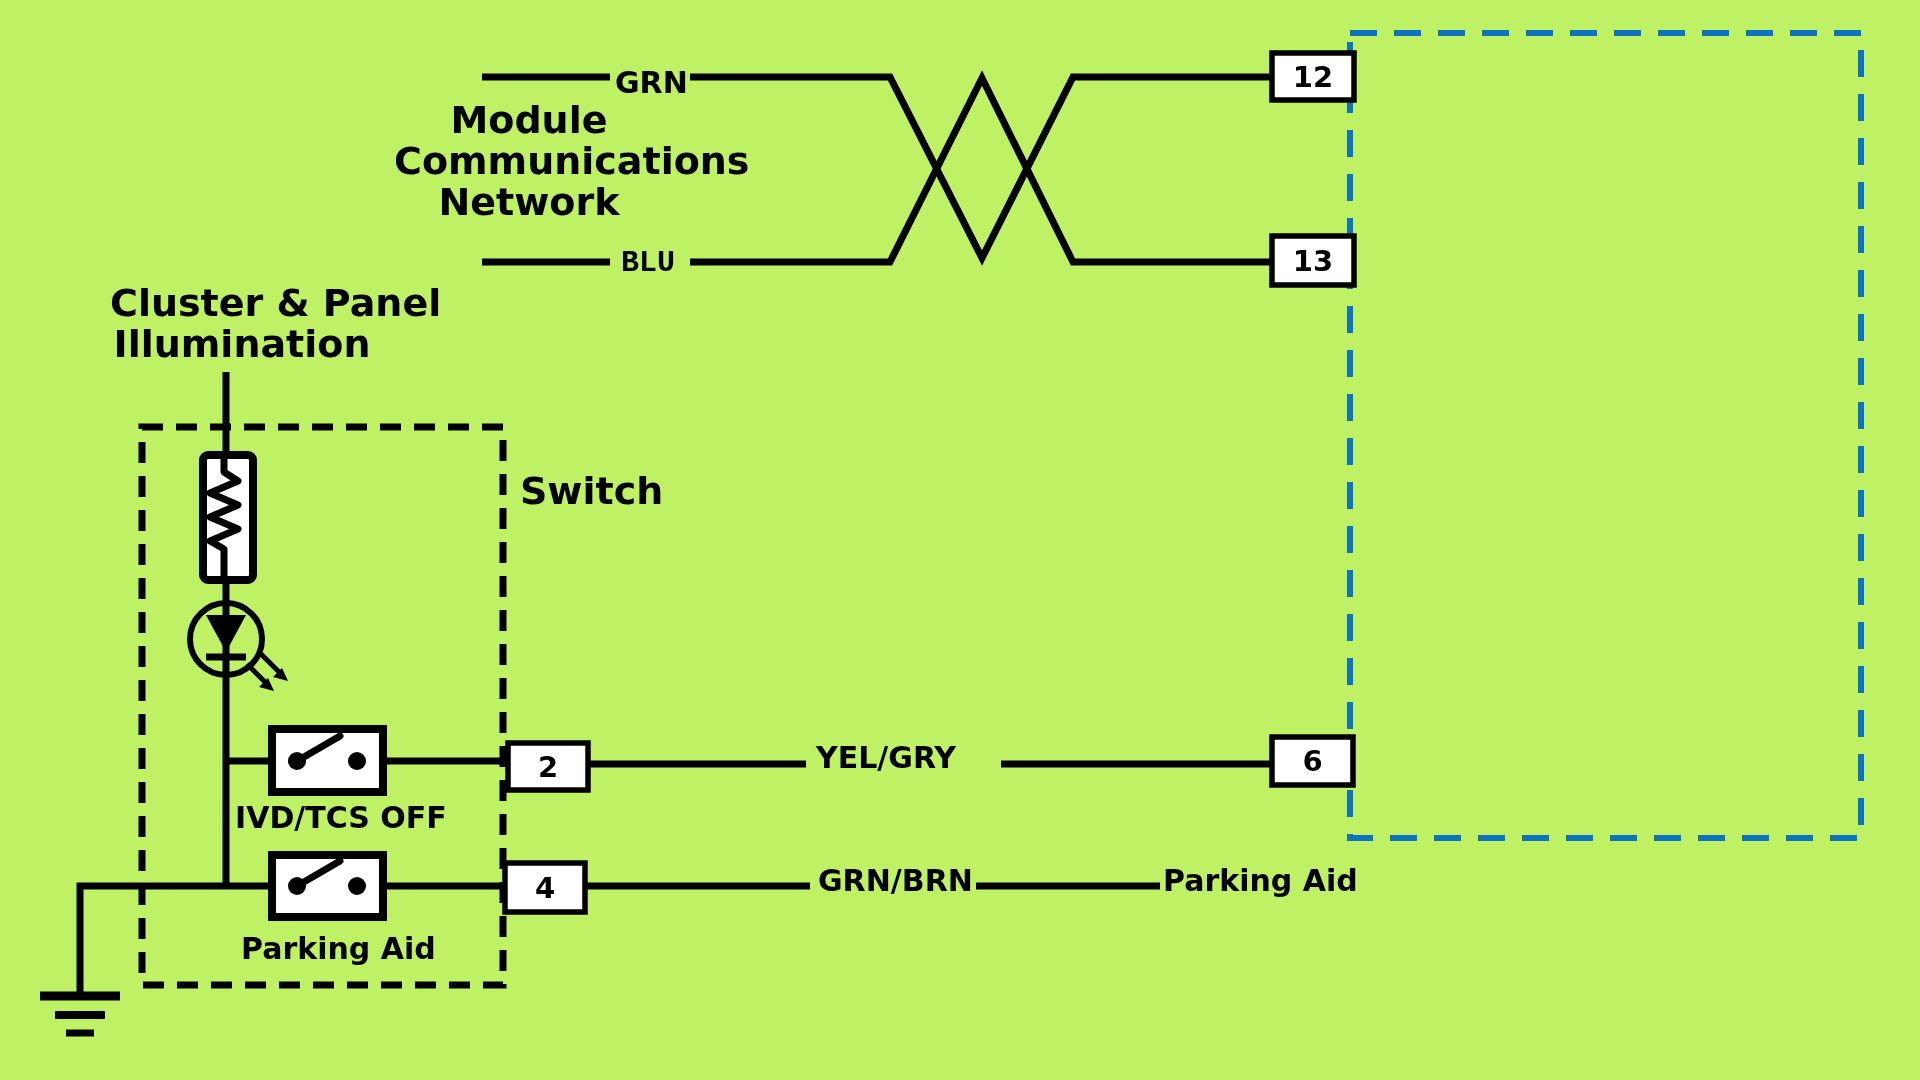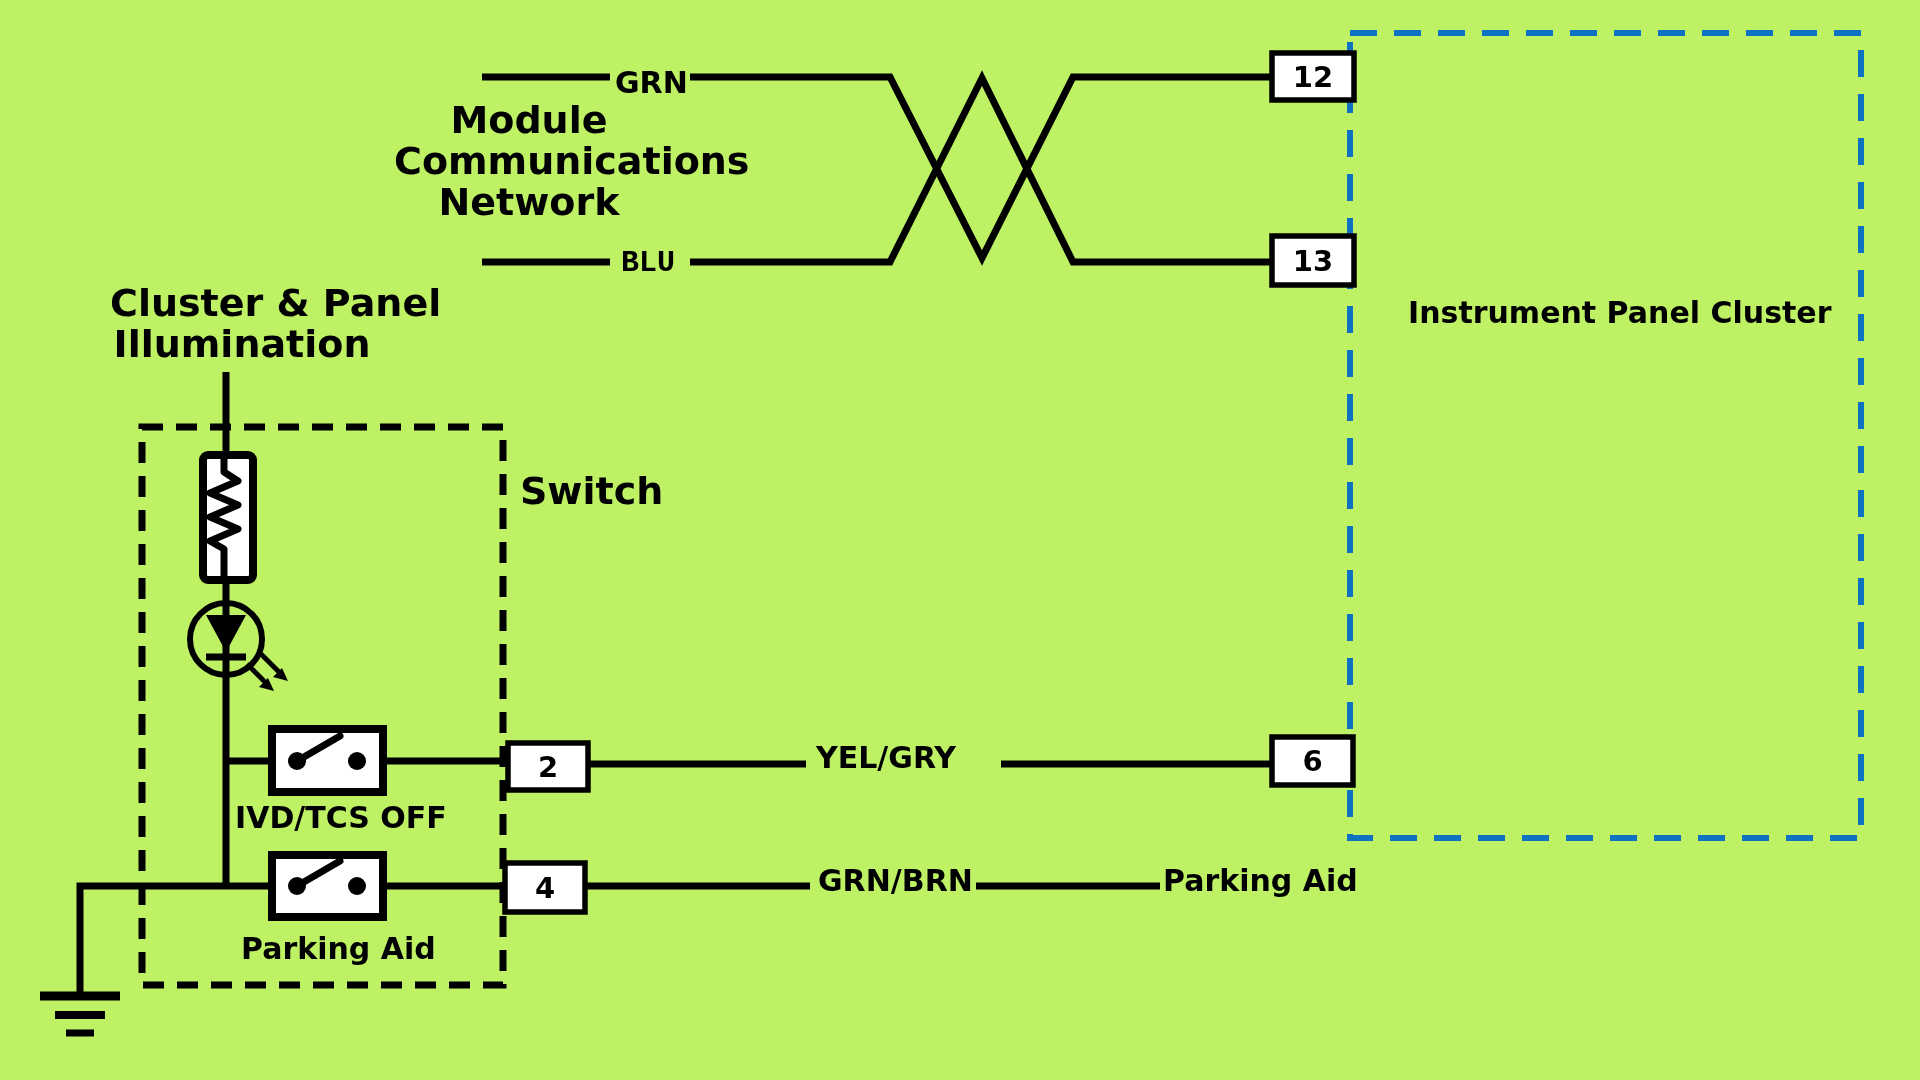--- a/index.html
+++ b/index.html
@@ -117,21 +117,20 @@
   <div class="lbl" style="left:615px;top:68px;">GRN</div>
 
   <div class="lbl" style="left:621px;top:248px;font-family:Liberation Mono, monospace;">BLU</div>
 
   <div class="lbl-block center" style="left:394px;top:100px;width:270px;line-height:41px;">
     <div>Module</div>
     <div>Communications</div>
     <div>Network</div>
   </div>
 
-  <div class="lbl" style="left:1408px;top:298px;">Instrument Panel Cluster</div>
 
   <div class="lbl-block center" style="left:110px;top:283px;width:264px;line-height:41px;">
     <div>Cluster &amp; Panel</div>
     <div>Illumination</div>
   </div>
 
   <div class="lbl-block" style="left:520px;top:470px;line-height:42px;">
     <div>Switch</div>
   </div>
 

